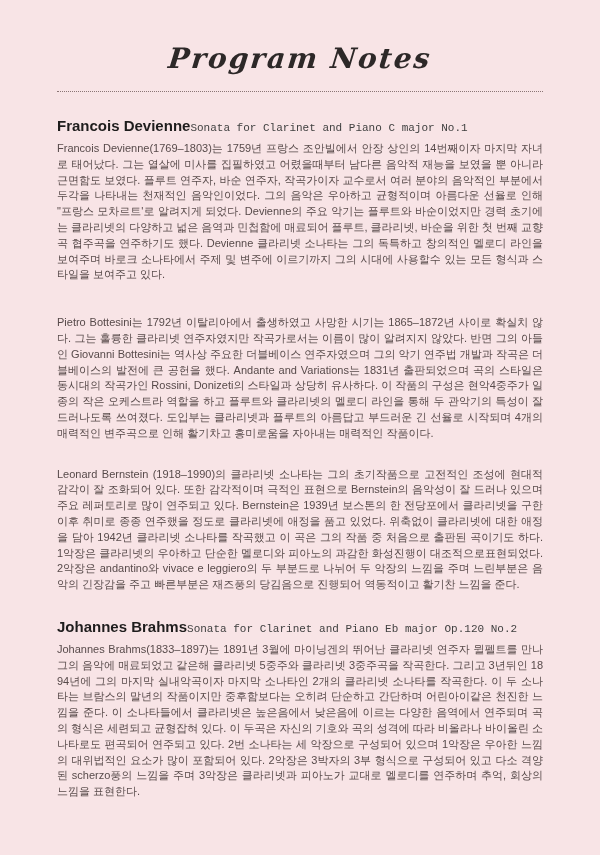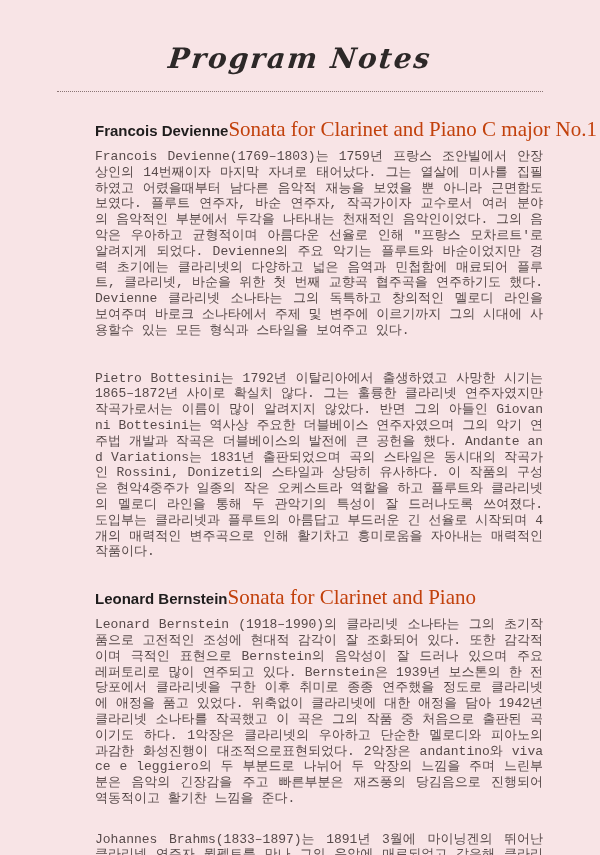--- a/index.html
+++ b/index.html
@@ -28,43 +28,42 @@
     margin: 0;
     transform: skewX(-6deg);
   }
   .divider {
     border: 0;
     border-top: 1px dotted #8a7575;
     margin: 16px 0 0 0;
   }
   .section {
     margin-top: 25px;
-    margin-left: 38px;
   }
   .section-heading {
     display: flex;
     align-items: baseline;
   }
   .composer {
     font-family: "Liberation Sans", "DejaVu Sans", sans-serif;
     font-weight: 700;
     font-size: 15px;
     color: #1f1d1d;
     flex: 0 0 127px;
     white-space: nowrap;
   }
   .piece {
-    font-family: Liberation Serif, serif;
-    font-size: 21px;
-    color: #c2410c;
+    font-family: Liberation Mono, monospace;
+    font-size: 11px;
+    color: #404040;
     white-space: nowrap;
   }
   .note {
-    font-family: Liberation Mono, monospace;
-    font-size: 13px;
+    font-family: Liberation Sans, sans-serif;
+    font-size: 11px;
     line-height: 15.8px;
     color: #574a4a;
     text-align: justify;
     margin: 7px 0 0 0;
     word-break: break-all;
   }
 </style>
 </head>
 <body>
 
@@ -81,24 +80,24 @@
     <p class="note">Francois Devienne(1769–1803)는 1759년 프랑스 조안빌에서 안장 상인의 14번째이자 마지막 자녀로 태어났다.  그는 열살에 미사를 집필하였고 어렸을때부터 남다른 음악적 재능을 보였을 뿐 아니라 근면함도 보였다.  플루트 연주자, 바순 연주자, 작곡가이자 교수로서 여러 분야의 음악적인 부분에서 두각을 나타내는 천재적인 음악인이었다.  그의 음악은 우아하고 균형적이며 아름다운 선율로 인해 "프랑스 모차르트'로 알려지게 되었다.  Devienne의 주요 악기는 플루트와 바순이었지만 경력 초기에는 클라리넷의 다양하고 넓은 음역과 민첩함에 매료되어 플루트, 클라리넷, 바순을 위한 첫 번째 교향곡 협주곡을 연주하기도 했다.  Devienne 클라리넷 소나타는 그의 독특하고 창의적인 멜로디 라인을 보여주며 바로크 소나타에서 주제 및 변주에 이르기까지 그의 시대에 사용할수 있는 모든 형식과 스타일을 보여주고 있다.</p>
   </div>
 
   <div class="section">
     <div class="section-heading">
     </div>
     <p class="note">Pietro Bottesini는 1792년 이탈리아에서 출생하였고 사망한 시기는 1865–1872년 사이로 확실치 않다.  그는 훌륭한 클라리넷 연주자였지만 작곡가로서는 이름이 많이 알려지지 않았다.  반면 그의 아들인 Giovanni Bottesini는 역사상 주요한 더블베이스 연주자였으며 그의 악기 연주법 개발과 작곡은 더블베이스의 발전에 큰 공헌을 했다.  Andante and Variations는 1831년 출판되었으며 곡의 스타일은 동시대의 작곡가인 Rossini, Donizeti의 스타일과 상당히 유사하다.  이 작품의 구성은 현악4중주가 일종의 작은 오케스트라 역할을 하고 플루트와 클라리넷의 멜로디 라인을 통해 두 관악기의 특성이 잘 드러나도록 쓰여졌다. 도입부는 클라리넷과 플루트의 아름답고 부드러운 긴 선율로 시작되며 4개의 매력적인 변주곡으로 인해 활기차고 흥미로움을 자아내는 매력적인 작품이다.</p>
   </div>
 
   <div class="section">
-    <div class="section-heading">
-      <span class="composer">Leonard Bernstein</span>
-      <span class="piece">Sonata for Clarinet and Piano</span>
-    </div>
     <p class="note">Leonard Bernstein (1918–1990)의 클라리넷 소나타는 그의 초기작품으로 고전적인 조성에 현대적 감각이 잘 조화되어 있다.  또한 감각적이며 극적인 표현으로 Bernstein의 음악성이 잘 드러나 있으며 주요 레퍼토리로 많이 연주되고 있다. Bernstein은 1939년 보스톤의 한 전당포에서 클라리넷을 구한 이후 취미로 종종 연주했을 정도로 클라리넷에 애정을 품고 있었다.  위축없이 클라리넷에 대한 애정을 담아 1942년 클라리넷 소나타를 작곡했고 이 곡은 그의 작품 중 처음으로 출판된 곡이기도 하다.  1악장은 클라리넷의 우아하고 단순한 멜로디와 피아노의 과감한 화성진행이 대조적으로표현되었다. 2악장은 andantino와 vivace e leggiero의 두 부분드로 나뉘어 두 악장의 느낌을 주며 느린부분은 음악의 긴장감을 주고 빠른부분은 재즈풍의 당김음으로 진행되어 역동적이고 활기찬 느낌을 준다.</p>
   </div>
 
   <div class="section">
+    <div class="section-heading">
+      <span class="composer">Johannes Brahms</span>
+      <span class="piece">Sonata for Clarinet and Piano Eb major Op.120 No.2</span>
+    </div>
     <p class="note">Johannes Brahms(1833–1897)는 1891년 3월에 마이닝겐의 뛰어난 클라리넷 연주자 뮐펠트를 만나 그의 음악에 매료되었고 같은해 클라리넷 5중주와 클라리넷 3중주곡을 작곡한다.  그리고 3년뒤인 1894년에 그의 마지막 실내악곡이자 마지막 소나타인 2개의 클라리넷 소나타를 작곡한다.  이 두 소나타는 브람스의 말년의 작품이지만 중후함보다는 오히려 단순하고 간단하며 어린아이같은 천진한 느낌을 준다.  이 소나타들에서 클라리넷은 높은음에서 낮은음에 이르는 다양한 음역에서 연주되며 곡의 형식은 세련되고 균형잡혀 있다.  이 두곡은 자신의 기호와 곡의 성격에 따라 비올라나 바이올린 소나타로도 편곡되어 연주되고 있다.  2번 소나타는 세 악장으로 구성되어 있으며 1악장은 우아한 느낌의 대위법적인 요소가 많이 포함되어 있다.  2악장은 3박자의 3부 형식으로 구성되어 있고 다소 격양된 scherzo풍의 느낌을 주며 3악장은 클라리넷과 피아노가 교대로 멜로디를 연주하며 추억, 회상의 느낌을 표현한다.</p>
   </div>
 
 </div>
 
 </body></html>

